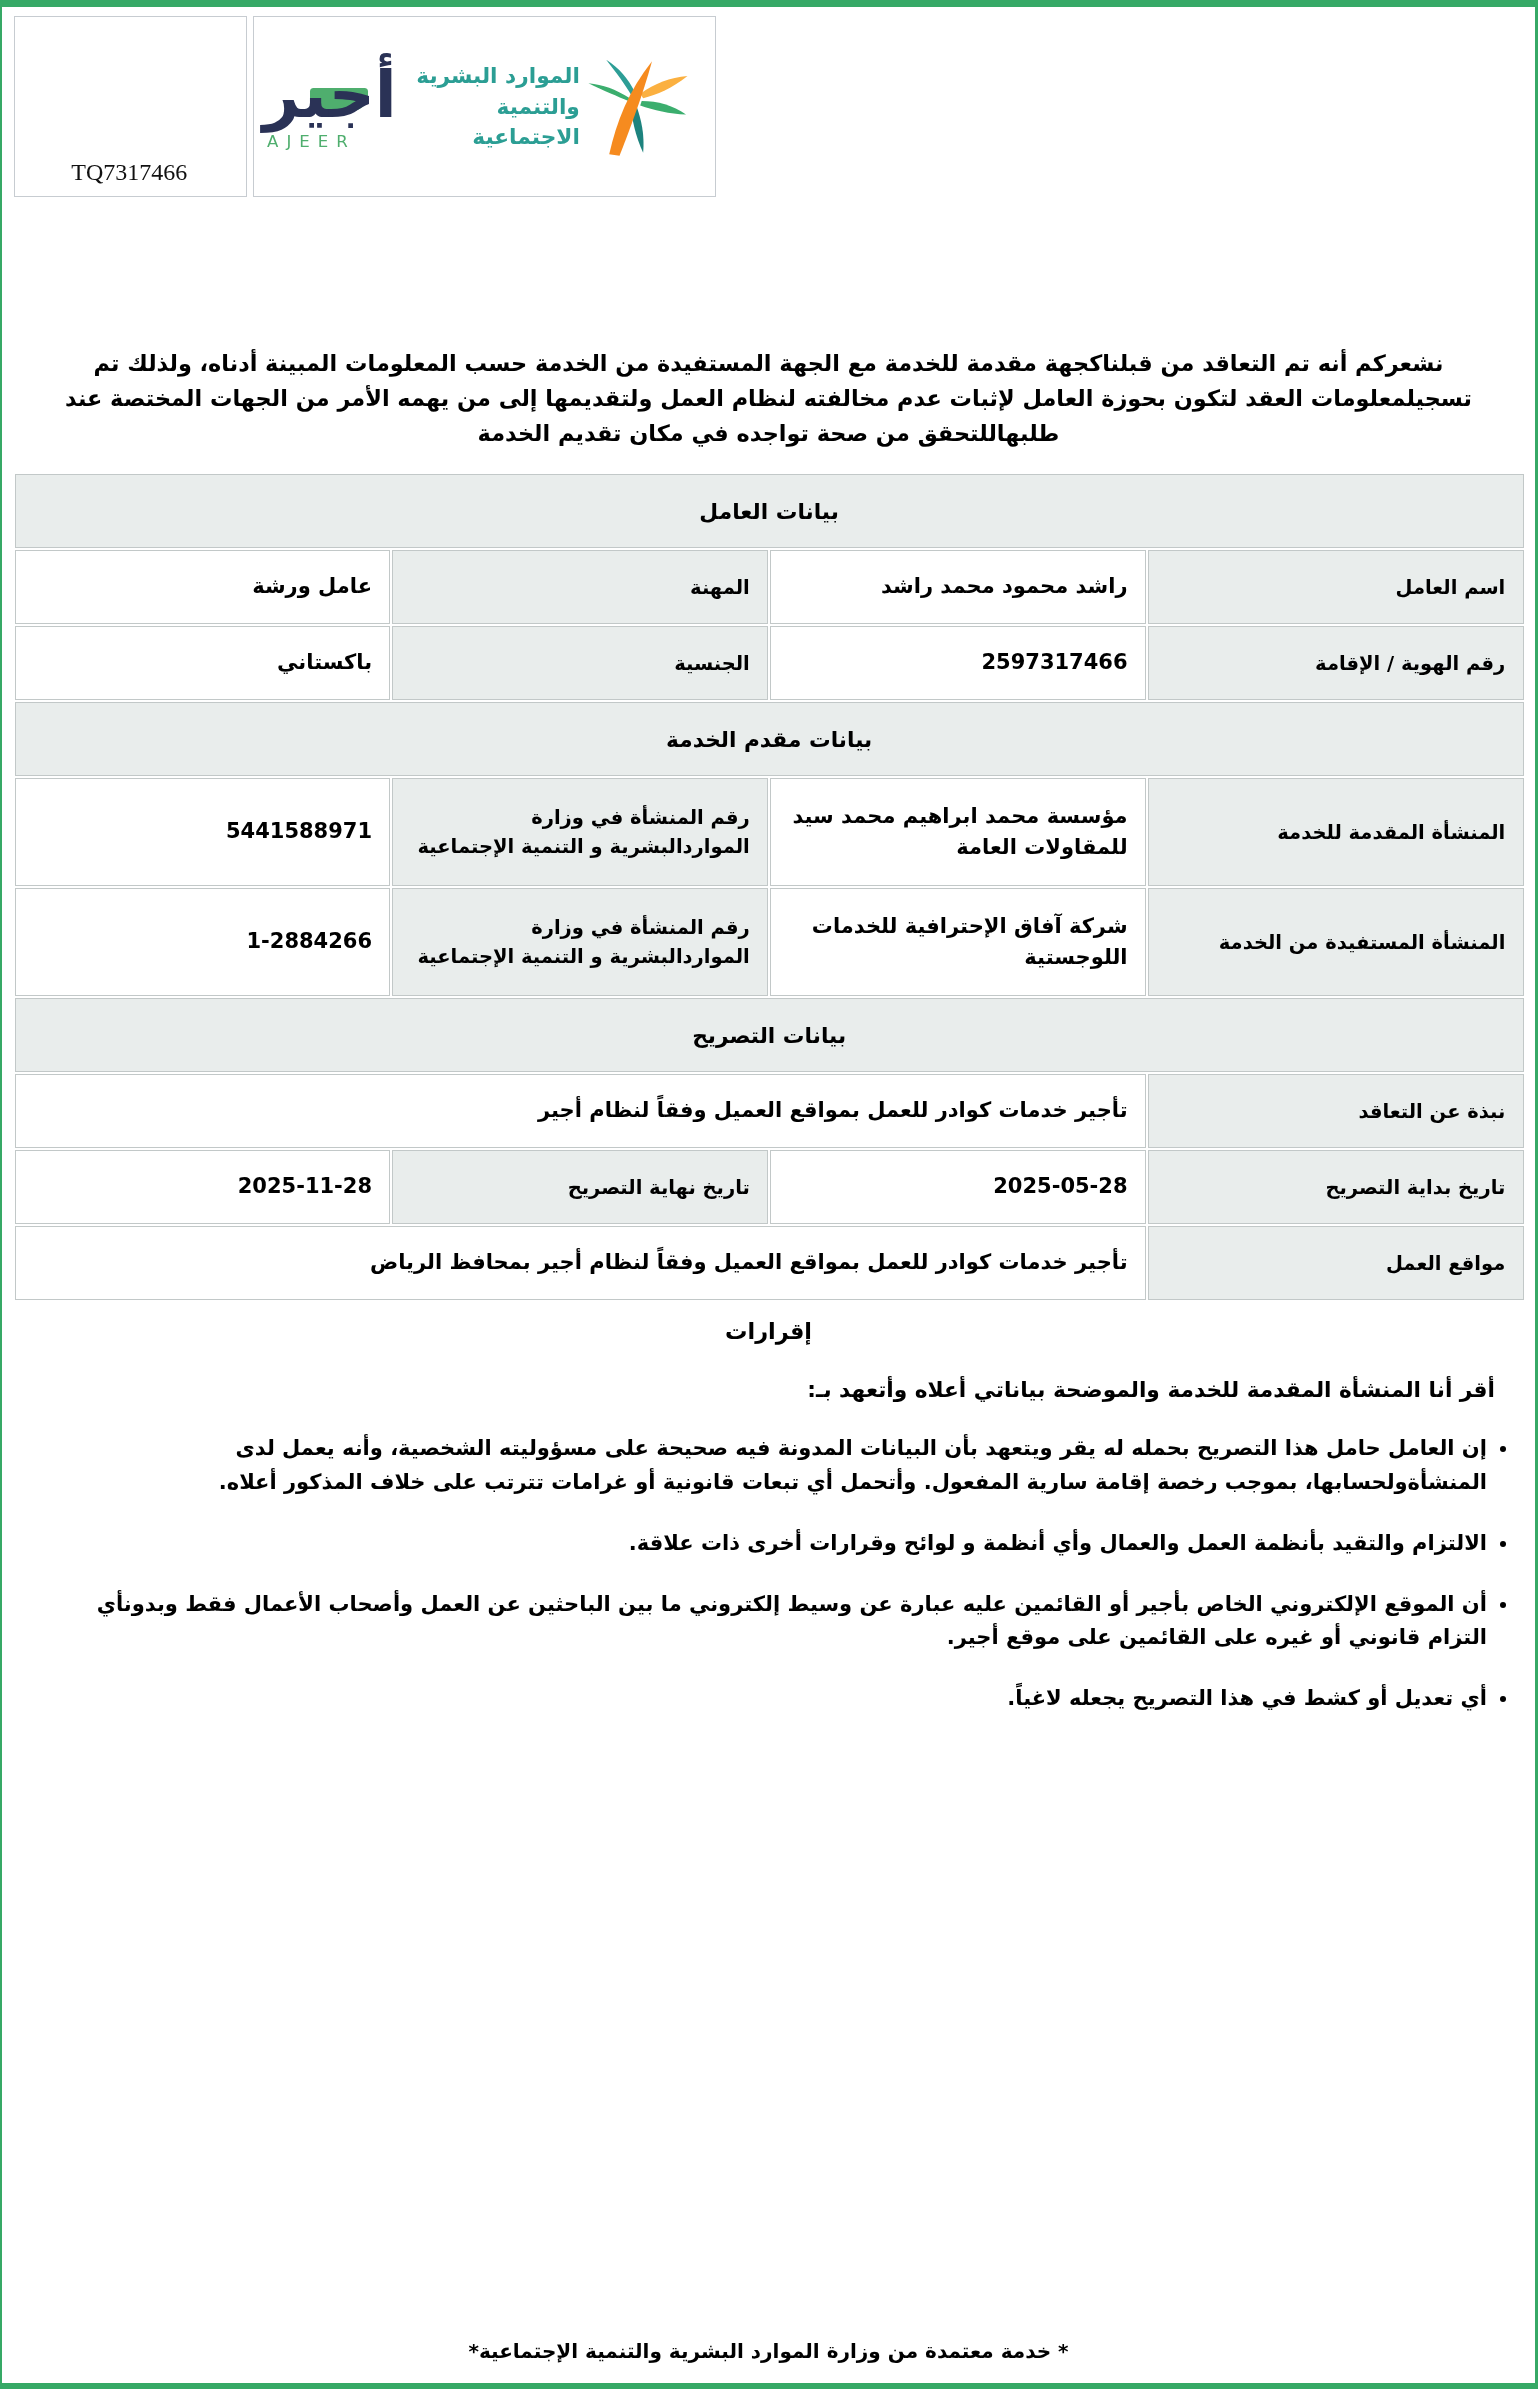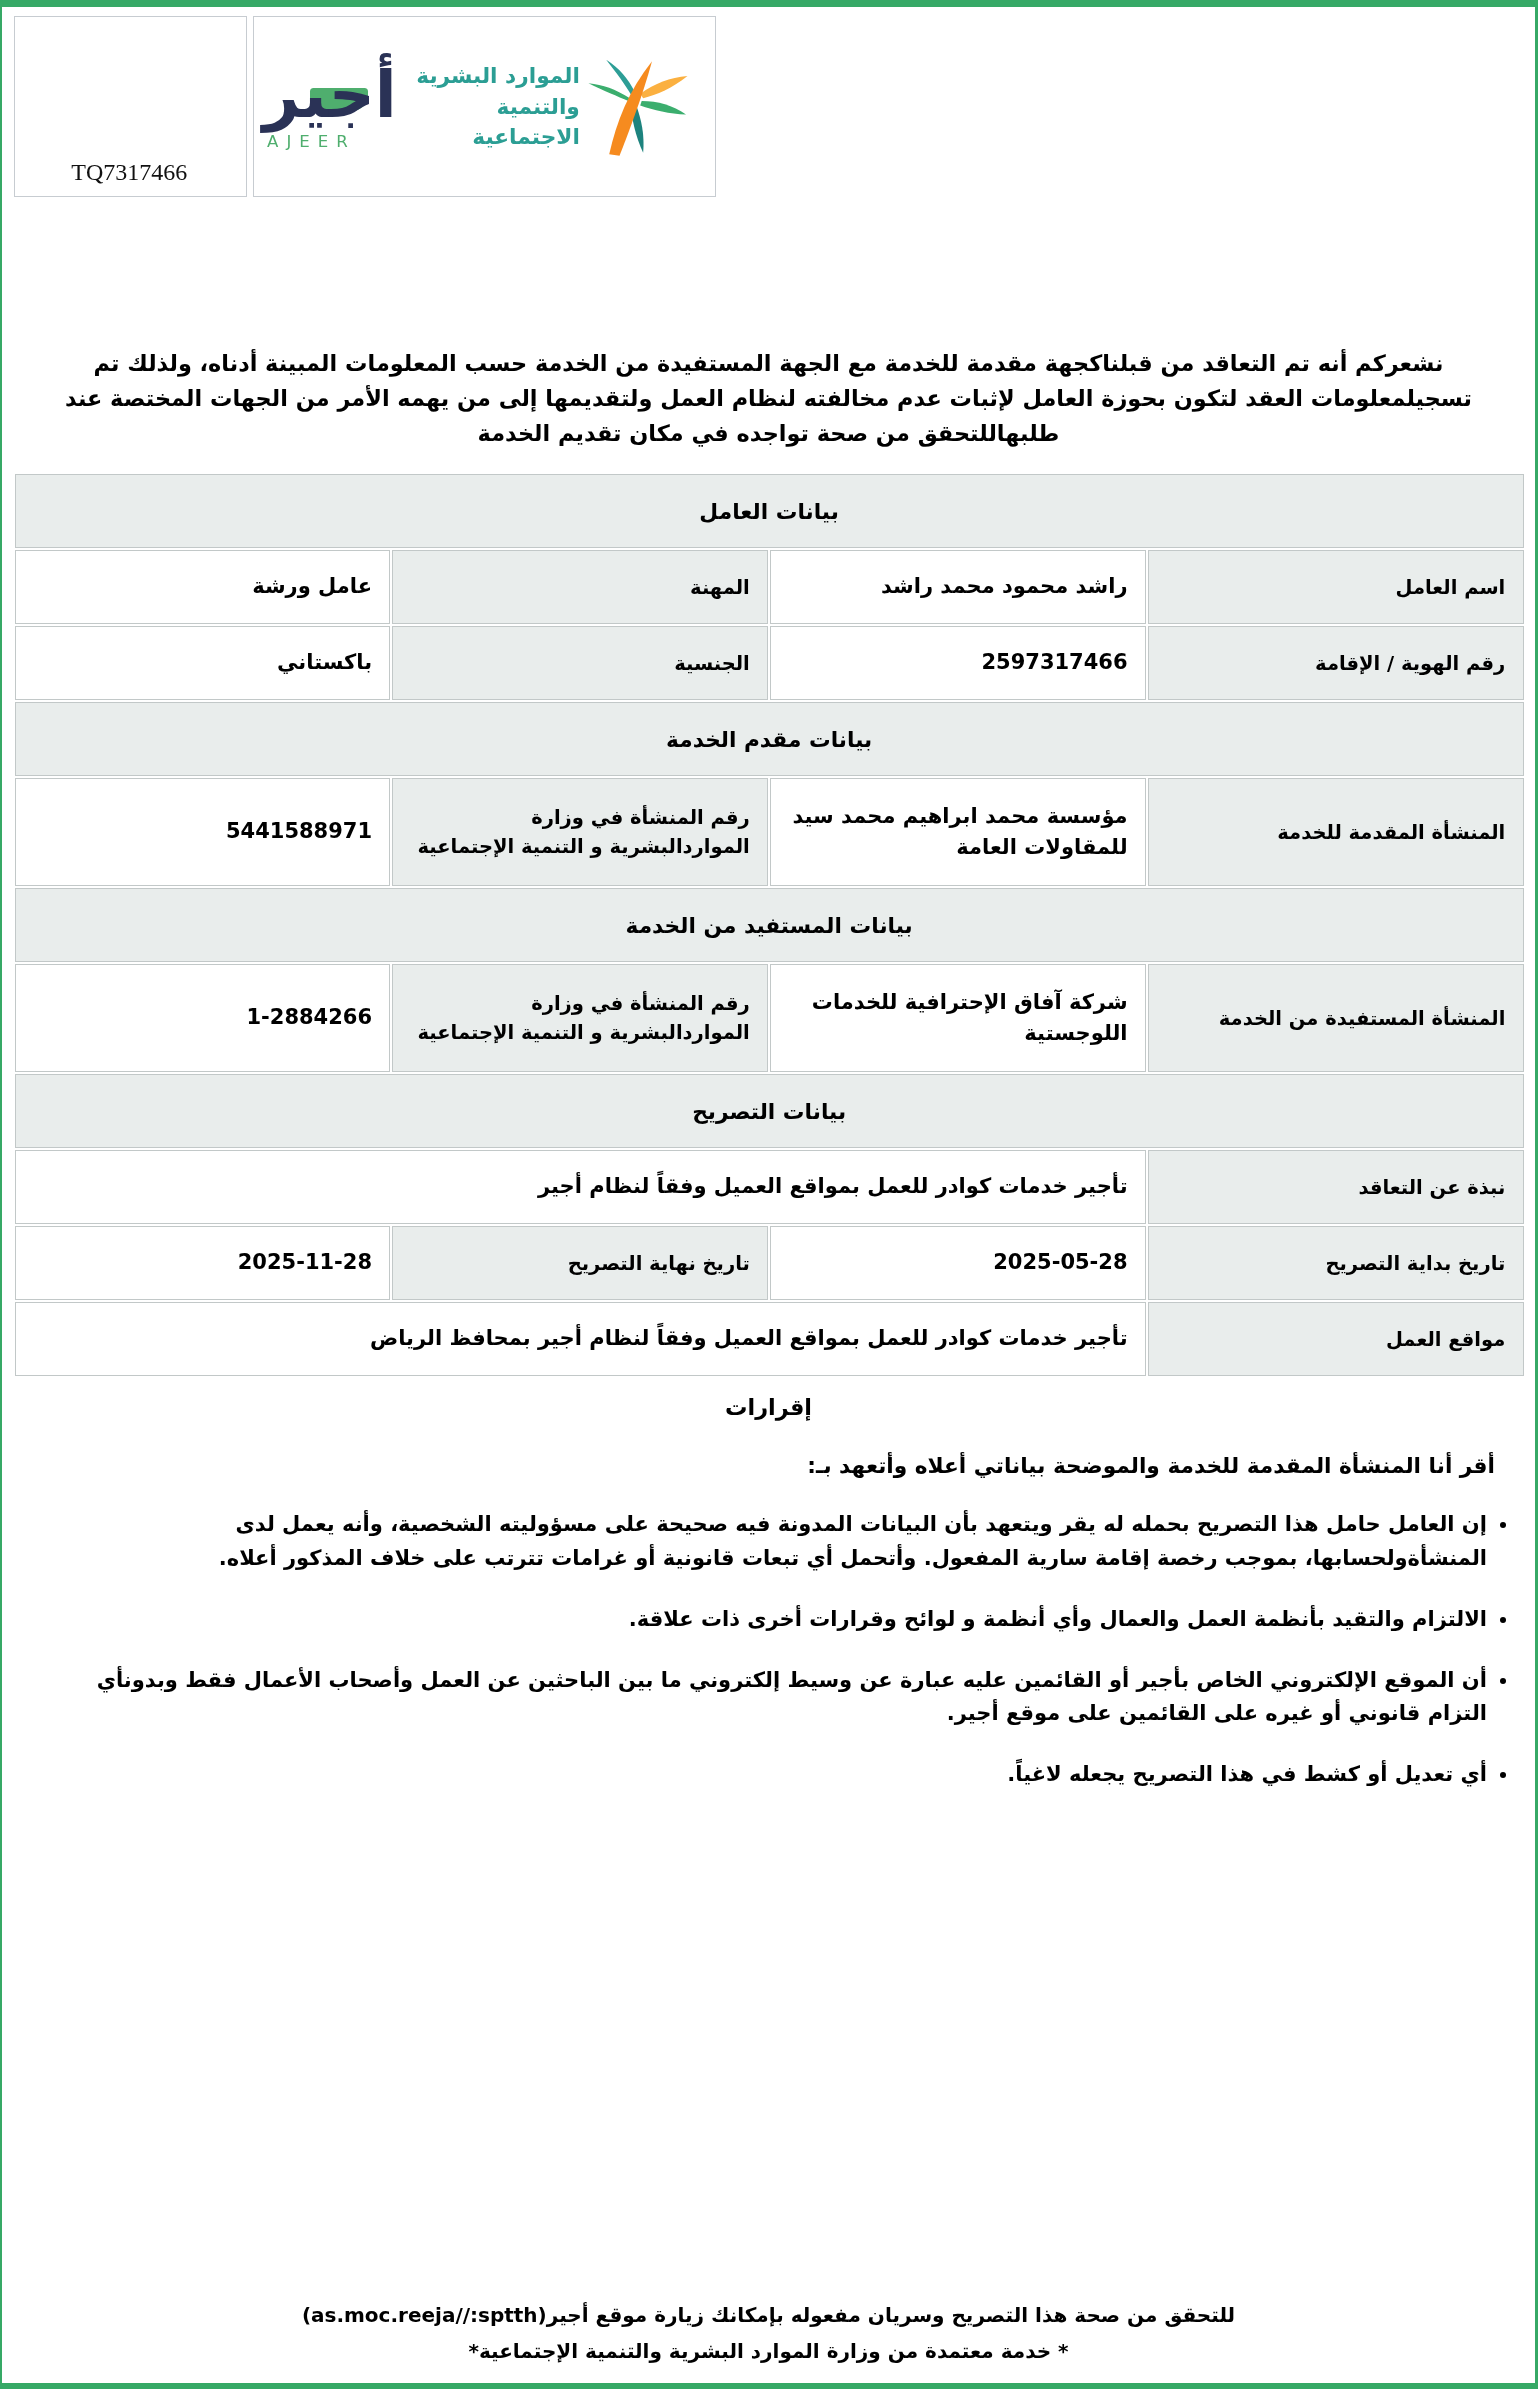--- a/index.html
+++ b/index.html
@@ -119,23 +119,20 @@
         </tr>
         <tr>
           <th colspan="4" class="section">بيانات مقدم الخدمة</th>
         </tr>
         <tr class="tall">
           <td class="label">المنشأة المقدمة للخدمة</td>
           <td class="value">مؤسسة محمد ابراهيم محمد سيد للمقاولات العامة</td>
           <td class="label">رقم المنشأة في وزارة المواردالبشرية و التنمية الإجتماعية</td>
           <td class="value">5441588971</td>
         </tr>
-        <tr>
-          <th colspan="4" class="section">بيانات المستفيد من الخدمة</th>
-        </tr>
         <tr class="tall">
           <td class="label">المنشأة المستفيدة من الخدمة</td>
           <td class="value">شركة آفاق الإحترافية للخدمات اللوجستية</td>
           <td class="label">رقم المنشأة في وزارة المواردالبشرية و التنمية الإجتماعية</td>
           <td class="value">1-2884266</td>
         </tr>
         <tr>
           <th colspan="4" class="section">بيانات التصريح</th>
         </tr>
         <tr class="normal">
@@ -158,18 +155,17 @@
   <h2 class="decl-title">إقرارات</h2>
   <p class="decl-intro">أقر أنا المنشأة المقدمة للخدمة والموضحة بياناتي أعلاه وأتعهد بـ:</p>
   <ul class="decl-list" id="decl-list">
       <li>إن العامل حامل هذا التصريح بحمله له يقر ويتعهد بأن البيانات المدونة فيه صحيحة على مسؤوليته الشخصية، وأنه يعمل لدى المنشأةولحسابها، بموجب رخصة إقامة سارية المفعول. وأتحمل أي تبعات قانونية أو غرامات تترتب على خلاف المذكور أعلاه.</li>
       <li>الالتزام والتقيد بأنظمة العمل والعمال وأي أنظمة و لوائح وقرارات أخرى ذات علاقة.</li>
       <li>أن الموقع الإلكتروني الخاص بأجير أو القائمين عليه عبارة عن وسيط إلكتروني ما بين الباحثين عن العمل وأصحاب الأعمال فقط وبدونأي التزام قانوني أو غيره على القائمين على موقع أجير.</li>
       <li>أي تعديل أو كشط في هذا التصريح يجعله لاغياً.</li>
     </ul>
 
   <div class="footer">
-    <p class="footer-line">للتحقق من صحة هذا التصريح وسريان مفعوله بإمكانك زيارة موقع أجير(as.moc.reeja//:sptth)</p>
     <p class="footer-line">* خدمة معتمدة من وزارة الموارد البشرية والتنمية الإجتماعية*</p>
   </div>
 
 </div>
 
 
 </body></html>

